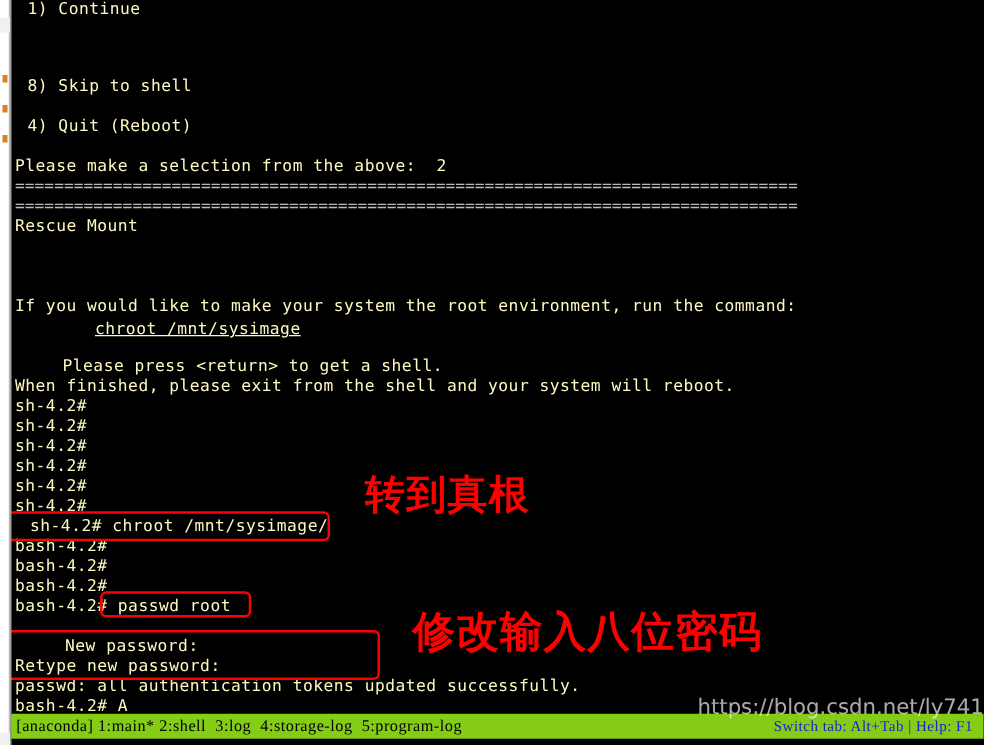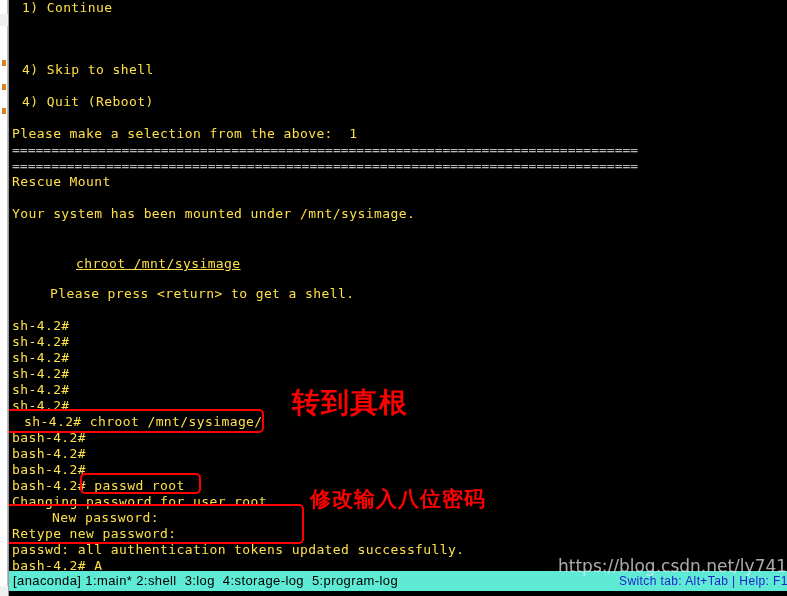--- a/index.html
+++ b/index.html
@@ -66,38 +66,38 @@
     z-index: 10;
   }
 
   .tline {
     position: absolute;
     left: 3px;
     height: 16px;
     line-height: 16px;
     font-size: 13px;
     letter-spacing: 0.4px;
-    color: #fde047;
+    color: #fef9c3;
     white-space: pre;
   }
   .tline.rule {
     letter-spacing: 0px;
     color: #b9b9b9;
   }
 
   
   #statusbar {
     position: absolute;
     left: 9px;
     top: 571px;
     width: 778px;
     height: 20px;
-    background: #5eead4;
+    background: #84cc16;
     color: #000000;
-    font-family: Liberation Sans, sans-serif;
+    font-family: Liberation Serif, serif;
     font-size: 13px;
     line-height: 20px;
     letter-spacing: 0.4px;
     white-space: pre;
     z-index: 15;
   }
   #statusbar .sb-left {
     position: absolute;
     left: 4px;
     top: 0;
@@ -130,22 +130,22 @@
   }
   .cn-note {
     position: absolute;
     color: #fe0000;
     font-family: "DejaVu Sans", "Liberation Sans", sans-serif;
     font-weight: bold;
     white-space: pre;
     z-index: 21;
     line-height: 1;
   }
-  #cn-note-1 { left: 292px; top: 389px; font-size: 28px; letter-spacing: 1px; }
-  #cn-note-2 { left: 310px; top: 489px; font-size: 21px; letter-spacing: 1px; }
+  #cn-note-1 { left: 292px; top: 379px; font-size: 32px; letter-spacing: 1px; }
+  #cn-note-2 { left: 330px; top: 489px; font-size: 34px; letter-spacing: 1px; }
 
   
   #watermark {
     position: absolute;
     left: 558px;
     top: 556px;
     font-family: "DejaVu Sans", "Liberation Sans", sans-serif;
     font-size: 17px;
     color: rgba(236,236,236,0.72);
     letter-spacing: 0px;
@@ -161,41 +161,41 @@
   <div id="left-gutter">
     <div class="gutter-seg" style="top:0px;height:14px;"></div>
     <div class="gutter-seg" style="top:26px;height:560px;"></div>
     <div class="gutter-tick" style="top:60px;"></div>
     <div class="gutter-tick" style="top:84px;"></div>
     <div class="gutter-tick" style="top:108px;"></div>
   </div>
 
   <div id="terminal">
     <div class="tline" style="top:0px;left:13px;">1) Continue</div>
-    <div class="tline" style="top:62px;left:13px;">4) Skip to shell</div>
+    <div class="tline" style="top:62px;left:13px;">8) Skip to shell</div>
     <div class="tline" style="top:94px;left:13px;">4) Quit (Reboot)</div>
-    <div class="tline" style="top:126px;">Please make a selection from the above:  1</div>
+    <div class="tline" style="top:126px;">Please make a selection from the above:  2</div>
     <div class="tline rule" style="top:142px;">================================================================================</div>
     <div class="tline rule" style="top:158px;">================================================================================</div>
     <div class="tline" style="top:174px;">Rescue Mount</div>
-    <div class="tline" style="top:206px;">Your system has been mounted under /mnt/sysimage.</div>
+    <div class="tline" style="top:238px;">If you would like to make your system the root environment, run the command:</div>
     <div class="tline" style="top:256px;left:67px;text-decoration:underline;">chroot /mnt/sysimage</div>
     <div class="tline" style="top:286px;margin-left:38px;">Please press &lt;return&gt; to get a shell.</div>
+    <div class="tline" style="top:302px;">When finished, please exit from the shell and your system will reboot.</div>
     <div class="tline" style="top:318px;">sh-4.2#</div>
     <div class="tline" style="top:334px;">sh-4.2#</div>
     <div class="tline" style="top:350px;">sh-4.2#</div>
     <div class="tline" style="top:366px;">sh-4.2#</div>
     <div class="tline" style="top:382px;">sh-4.2#</div>
     <div class="tline" style="top:398px;">sh-4.2#</div>
     <div class="tline" style="top:414px;margin-left:12px;">sh-4.2# chroot /mnt/sysimage/</div>
     <div class="tline" style="top:430px;">bash-4.2#</div>
     <div class="tline" style="top:446px;">bash-4.2#</div>
     <div class="tline" style="top:462px;">bash-4.2#</div>
     <div class="tline" style="top:478px;">bash-4.2# passwd root</div>
-    <div class="tline" style="top:494px;">Changing password for user root.</div>
     <div class="tline" style="top:510px;margin-left:40px;">New password:</div>
     <div class="tline" style="top:542px;">passwd: all authentication tokens updated successfully.</div>
     <div class="tline" style="top:526px;">Retype new password:</div>
     <div class="tline" style="top:558px;">bash-4.2# A</div>
   </div>
 
   <div class="redbox" style="left:5px;top:409px;width:259px;height:24px;"></div>
   <div class="redbox" style="left:80px;top:473px;width:121px;height:21px;"></div>
   <div class="redbox" style="left:3px;top:504px;width:301px;height:40px;"></div>
 

